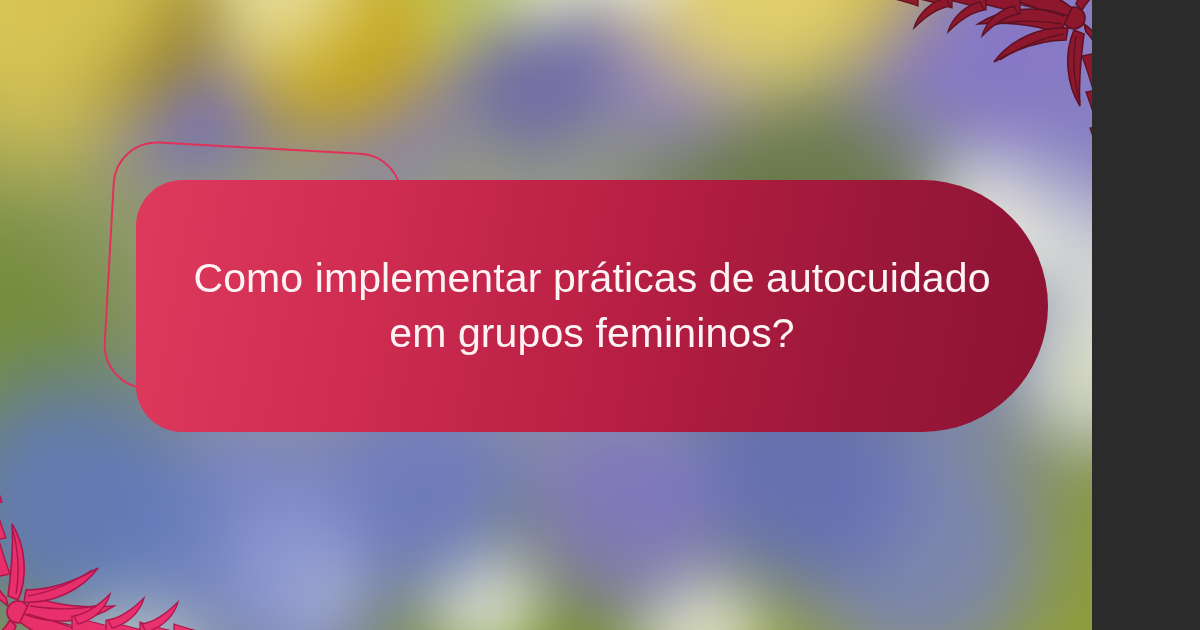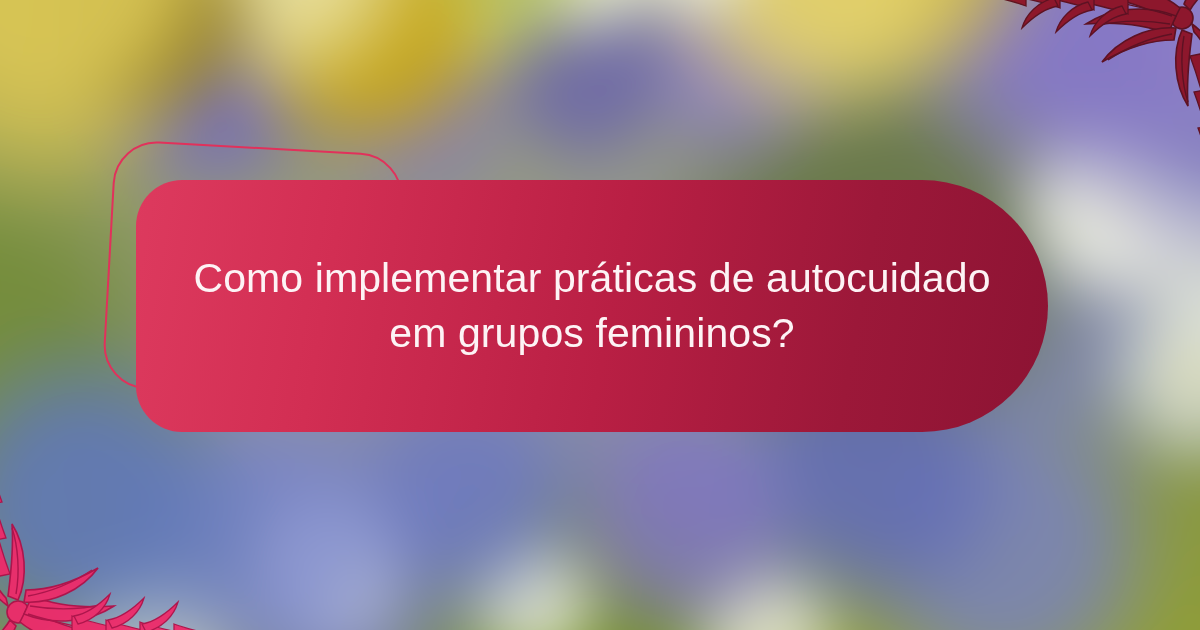--- a/index.html
+++ b/index.html
@@ -3,21 +3,21 @@
 <meta charset="utf-8">
 <style>
   html, body {
     margin: 0;
     padding: 0;
     background: #2b2b2b;
   }
 
   .canvas {
     position: relative;
-    width: 1200px;
+    width: 1092px;
     height: 630px;
     overflow: hidden;
     font-family: "Liberation Sans", sans-serif;
     background: #7a7a58;
   }
 
   
   .bg-photo {
     position: absolute;
     inset: -80px;

